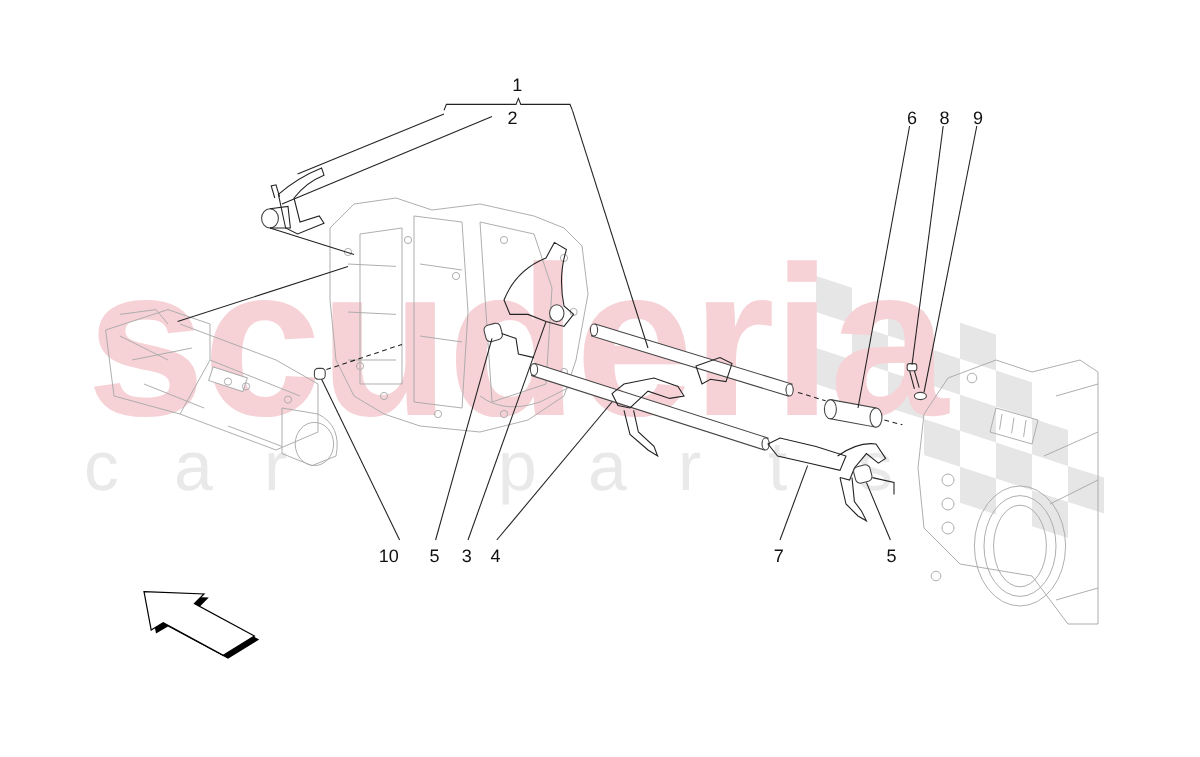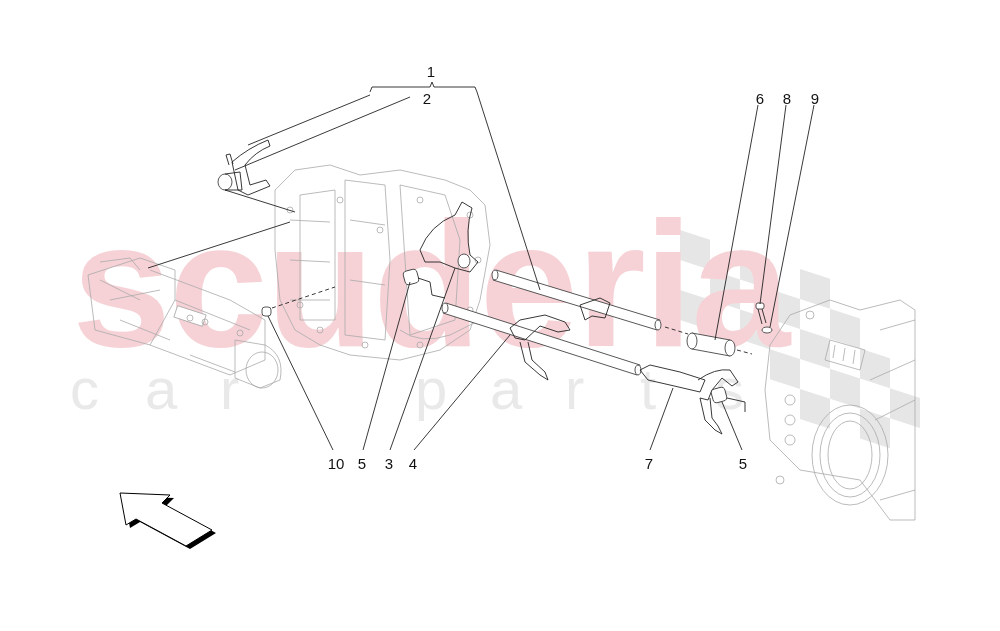--- a/index.html
+++ b/index.html
@@ -181,19 +181,19 @@
       <path d="M124,496 L174,498 L166,506 L216,533 L190,549 L140,522 L130,528 Z" fill="#000"></path>
       <path d="M120,493 L170,495 L162,503 L212,530 L186,546 L136,519 L126,525 Z" fill="#fff" stroke="#000" stroke-width="1"></path>
     </g>
   </svg>
 
   <div class="callout" style="left:431px; top:64px;">1</div>
   <div class="callout" style="left:427px; top:91px;">2</div>
   <div class="callout" style="left:760px; top:91px;">6</div>
   <div class="callout" style="left:787px; top:91px;">8</div>
   <div class="callout" style="left:815px; top:91px;">9</div>
-  <div class="callout" style="left:336px; top:456px;">10</div>
+  <div class="callout" style="left:324px; top:456px;">10</div>
   <div class="callout" style="left:362px; top:456px;">5</div>
   <div class="callout" style="left:389px; top:456px;">3</div>
   <div class="callout" style="left:413px; top:456px;">4</div>
   <div class="callout" style="left:649px; top:456px;">7</div>
   <div class="callout" style="left:743px; top:456px;">5</div>
 </div>
 
 </body></html>

